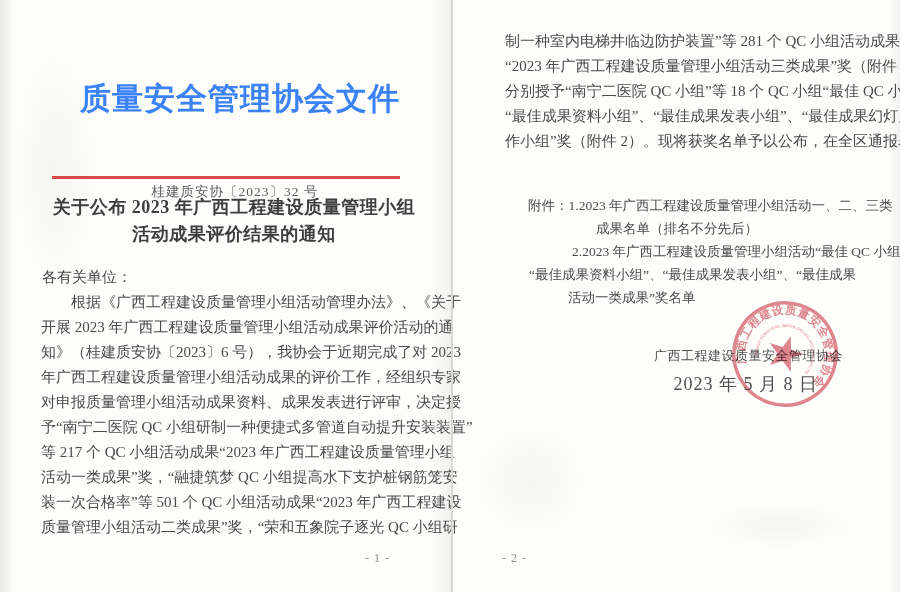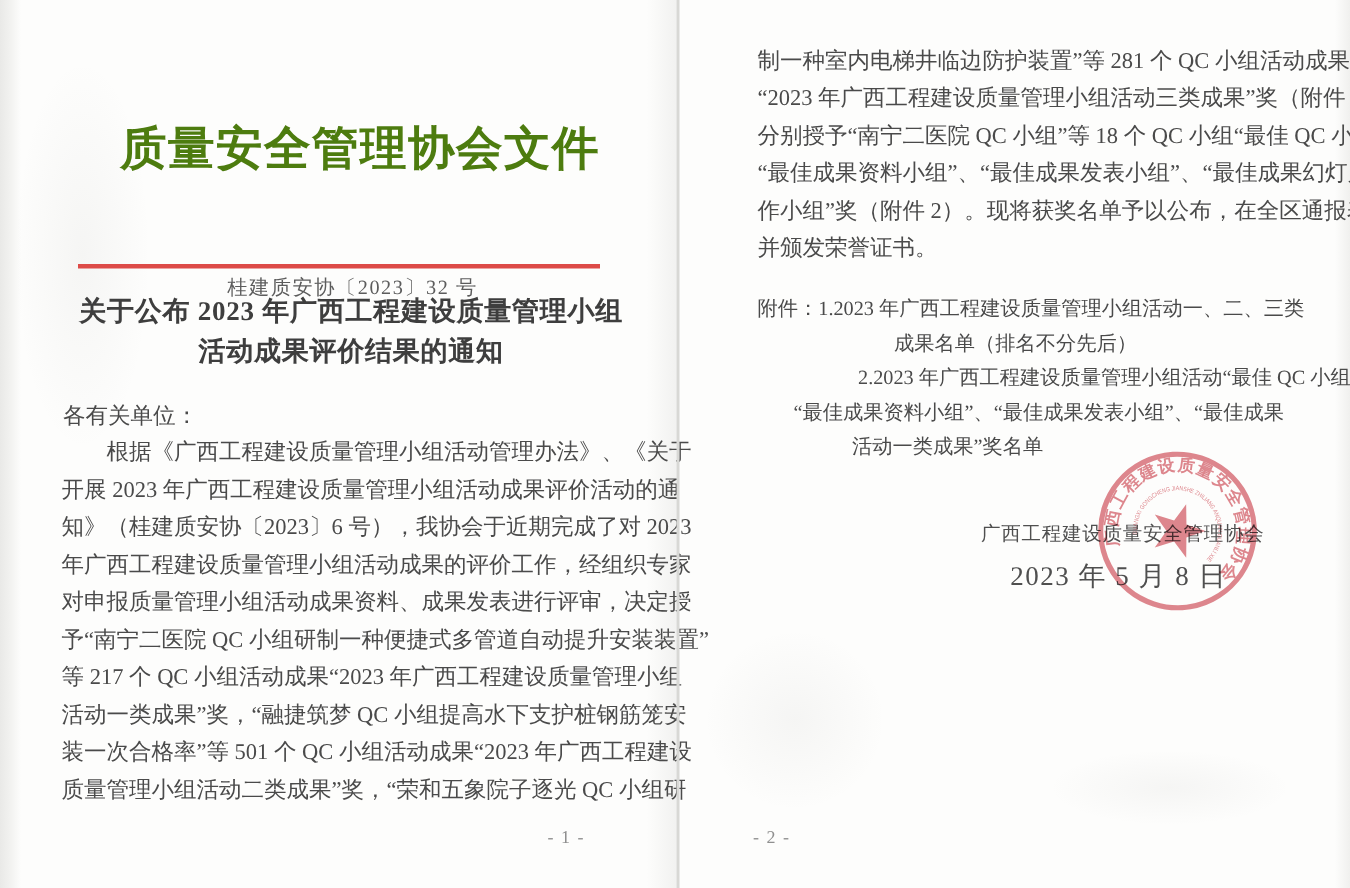--- a/index.html
+++ b/index.html
@@ -35,21 +35,21 @@
   .page2 { left:452px; width:436px; }
 
   
   .masthead-org {
     position:absolute; left:40px; width:400px; top:38px;
     text-align:center; color:#d8544a; font-size:21px; font-weight:600;
     letter-spacing:4px;
   }
   .masthead-main {
     position:absolute; left:28px; width:424px; top:78px;
-    text-align:center; color:#4d7c0f; font-size:31px; font-weight:bold;
+    text-align:center; color:#3b82f6; font-size:31px; font-weight:bold;
     letter-spacing:1px;
     font-family:Liberation Mono, monospace;
   }
   .doc-number {
     position:absolute; left:40px; width:390px; top:151px;
     text-align:center; color:#5c5c5c; font-size:13.5px; letter-spacing:1px;margin-top:32px;
   }
   .red-rule {
     position:absolute; left:52px; top:176px; width:348px; height:2.5px;
     background:#dd4b48;
@@ -80,21 +80,21 @@
   .page-num { position:absolute; color:#8f8f8f; font-size:12px; letter-spacing:1px; }
   .pn1 { left:365px; top:551px; }
   .pn2 { left:50px;  top:551px; }
 
   
   .attach {
     position:absolute; left:53px; width:370px; top:196px;
     color:#4a4a4a; font-size:13.5px;
   }
   .attach .line { height:23px; line-height:20px; text-align:left; text-align-last:left; }
-  .attach .line:nth-child(1){ }
+  .attach .line:nth-child(1){ margin-left:23px; }
   .attach .line:nth-child(2){ margin-left:91px; }
   .attach .line:nth-child(3){ margin-left:67px; }
   .attach .line:nth-child(4){ margin-left:24px; }
   .attach .line:nth-child(5){ margin-left:63px; }
 
   .signer {
     position:absolute; right:45px; top:347px;
     color:#4f4f4f; font-size:13px; letter-spacing:0.5px; white-space:nowrap;
   }
   .sig-date {
@@ -143,21 +143,20 @@
   <div class="gutter-shadow"></div>
   <div class="gutter"></div>
 
   <div class="page page2">
     <div class="p2-body">
         <div class="line">制一种室内电梯井临边防护装置”等 281 个 QC 小组活动成果</div>
         <div class="line">“2023 年广西工程建设质量管理小组活动三类成果”奖（附件 1）。</div>
         <div class="line">分别授予“南宁二医院 QC 小组”等 18 个 QC 小组“最佳 QC 小组”、</div>
         <div class="line">“最佳成果资料小组”、“最佳成果发表小组”、“最佳成果幻灯片制</div>
         <div class="line">作小组”奖（附件 2）。现将获奖名单予以公布，在全区通报表彰</div>
-        <div class="line">并颁发荣誉证书。</div>
       </div>
     <div class="attach">
         <div class="line">附件：1.2023 年广西工程建设质量管理小组活动一、二、三类</div>
         <div class="line">成果名单（排名不分先后）</div>
         <div class="line">2.2023 年广西工程建设质量管理小组活动“最佳 QC 小组”、</div>
         <div class="line">“最佳成果资料小组”、“最佳成果发表小组”、“最佳成果</div>
         <div class="line">活动一类成果”奖名单</div>
       </div>
     <div class="signer">广西工程建设质量安全管理协会</div>
     <div class="sig-date">2023 年 5 月 8 日</div>

